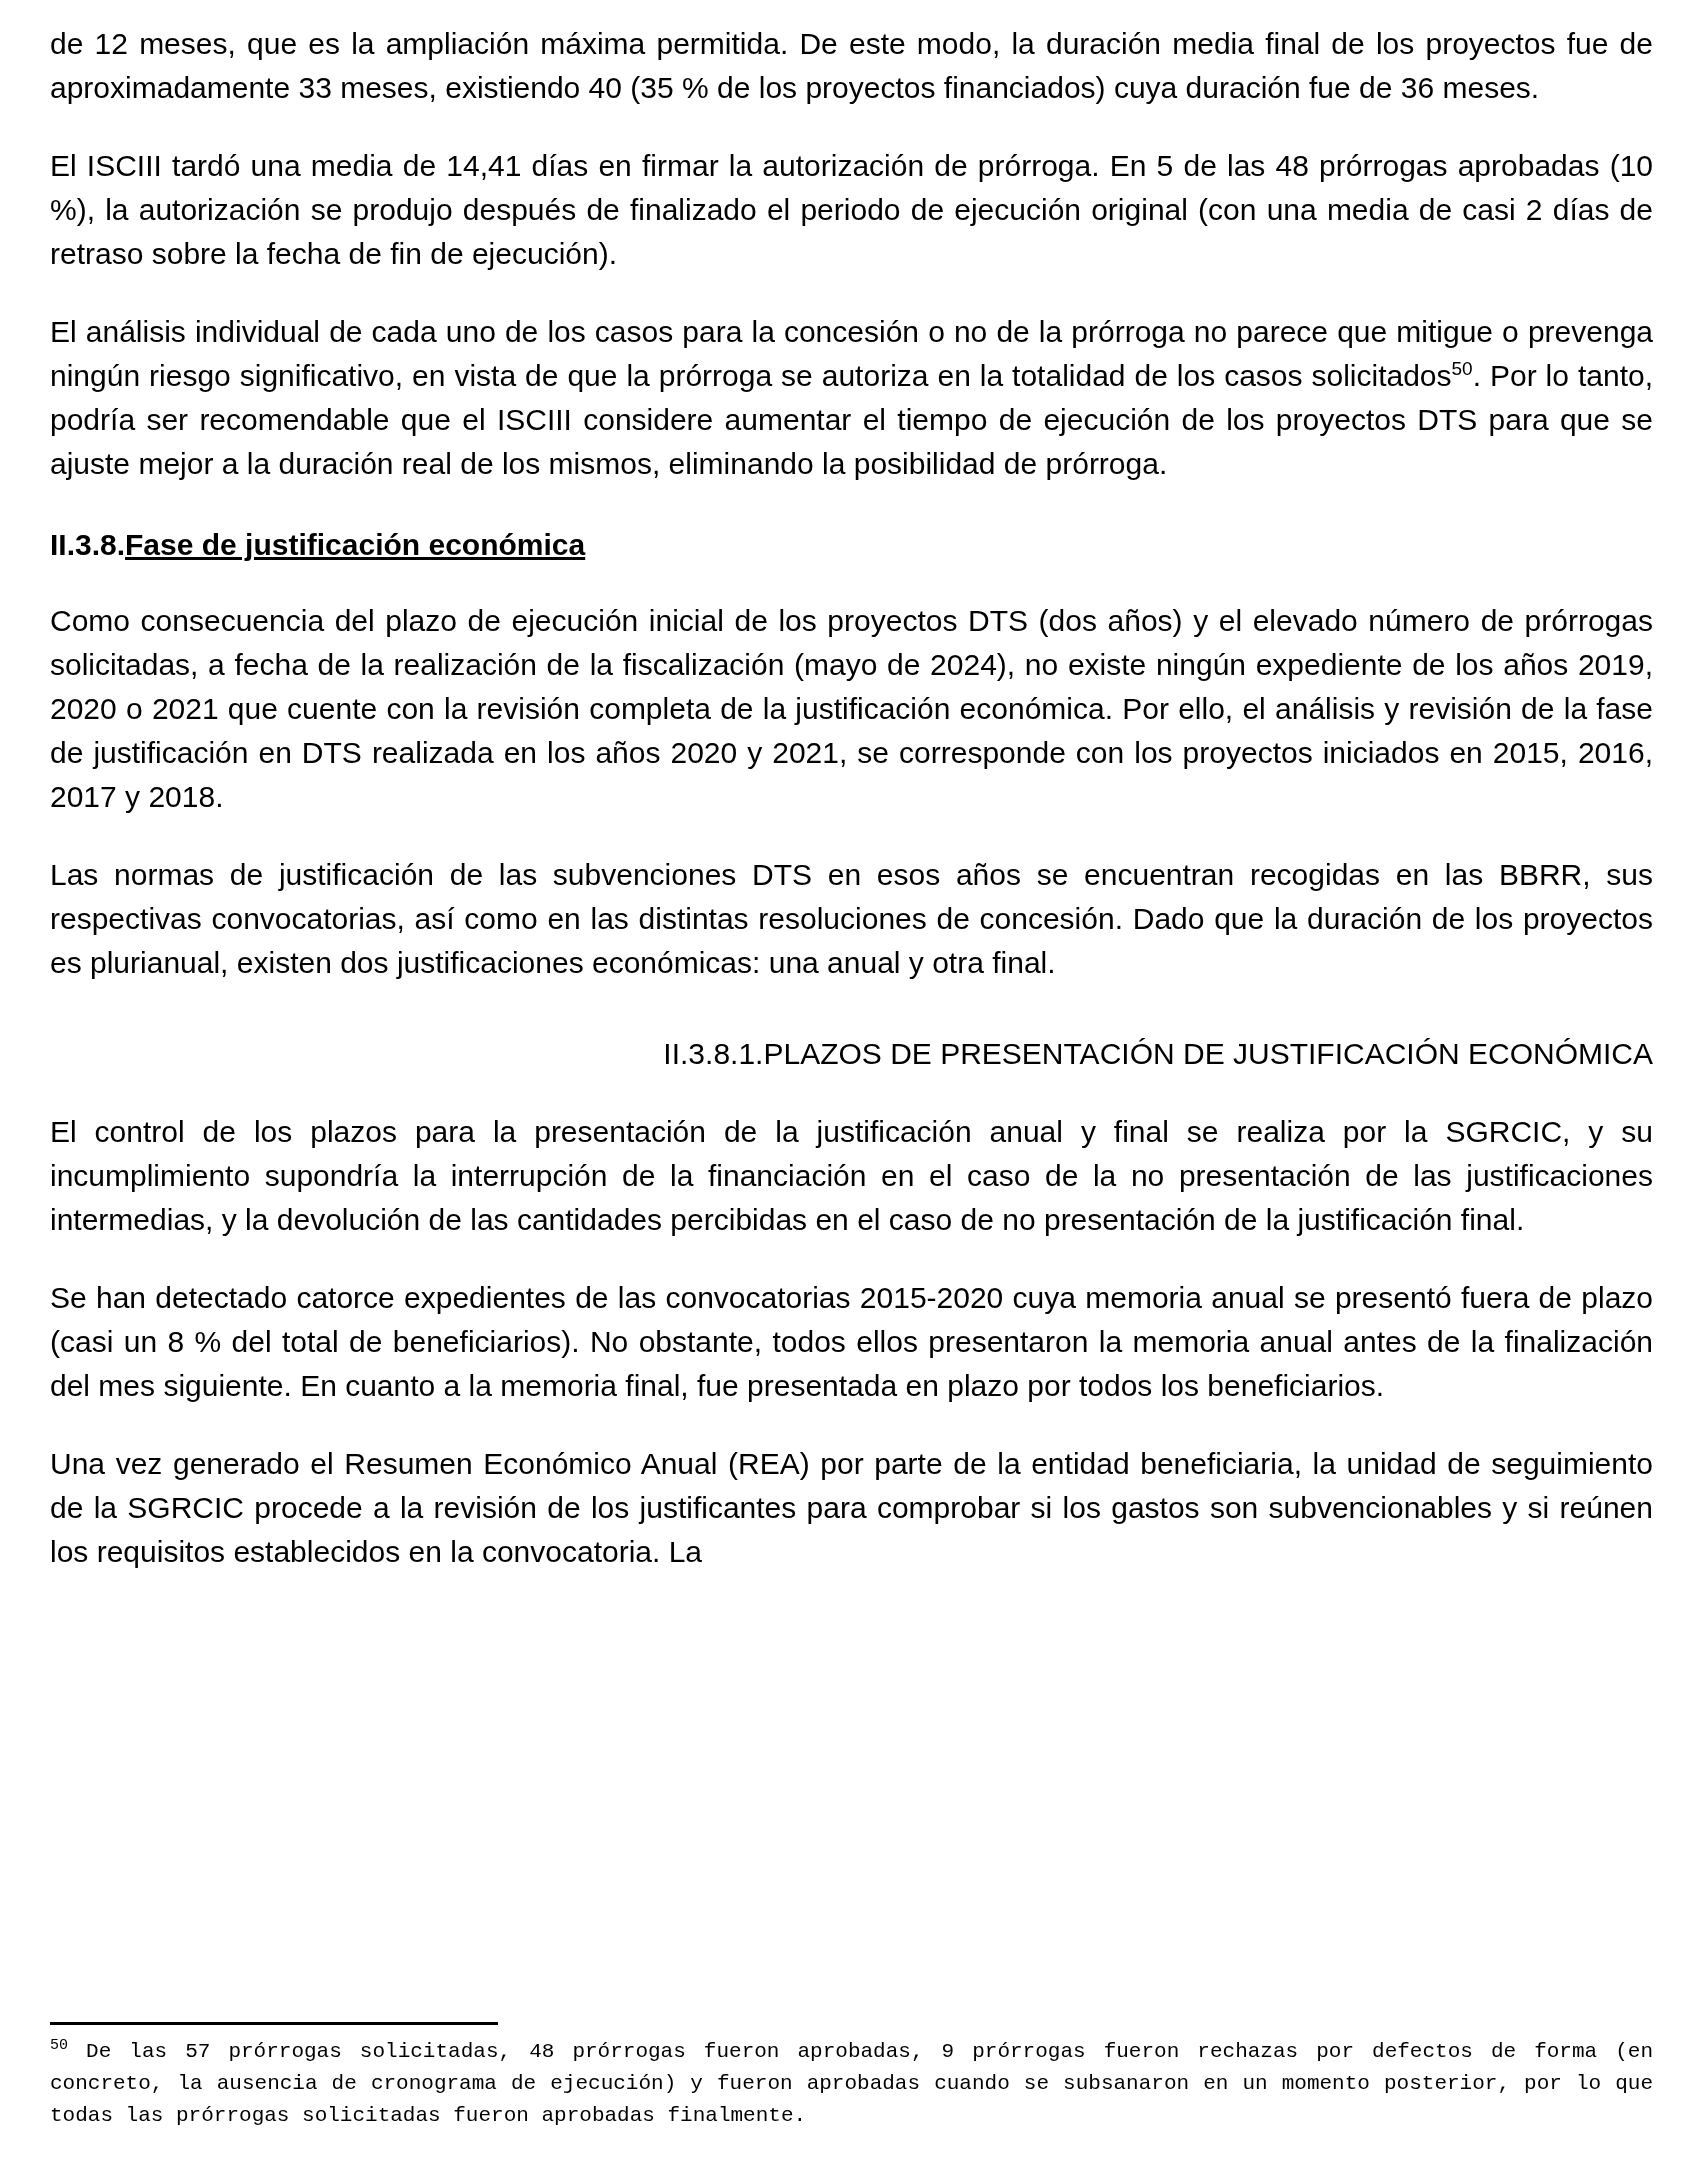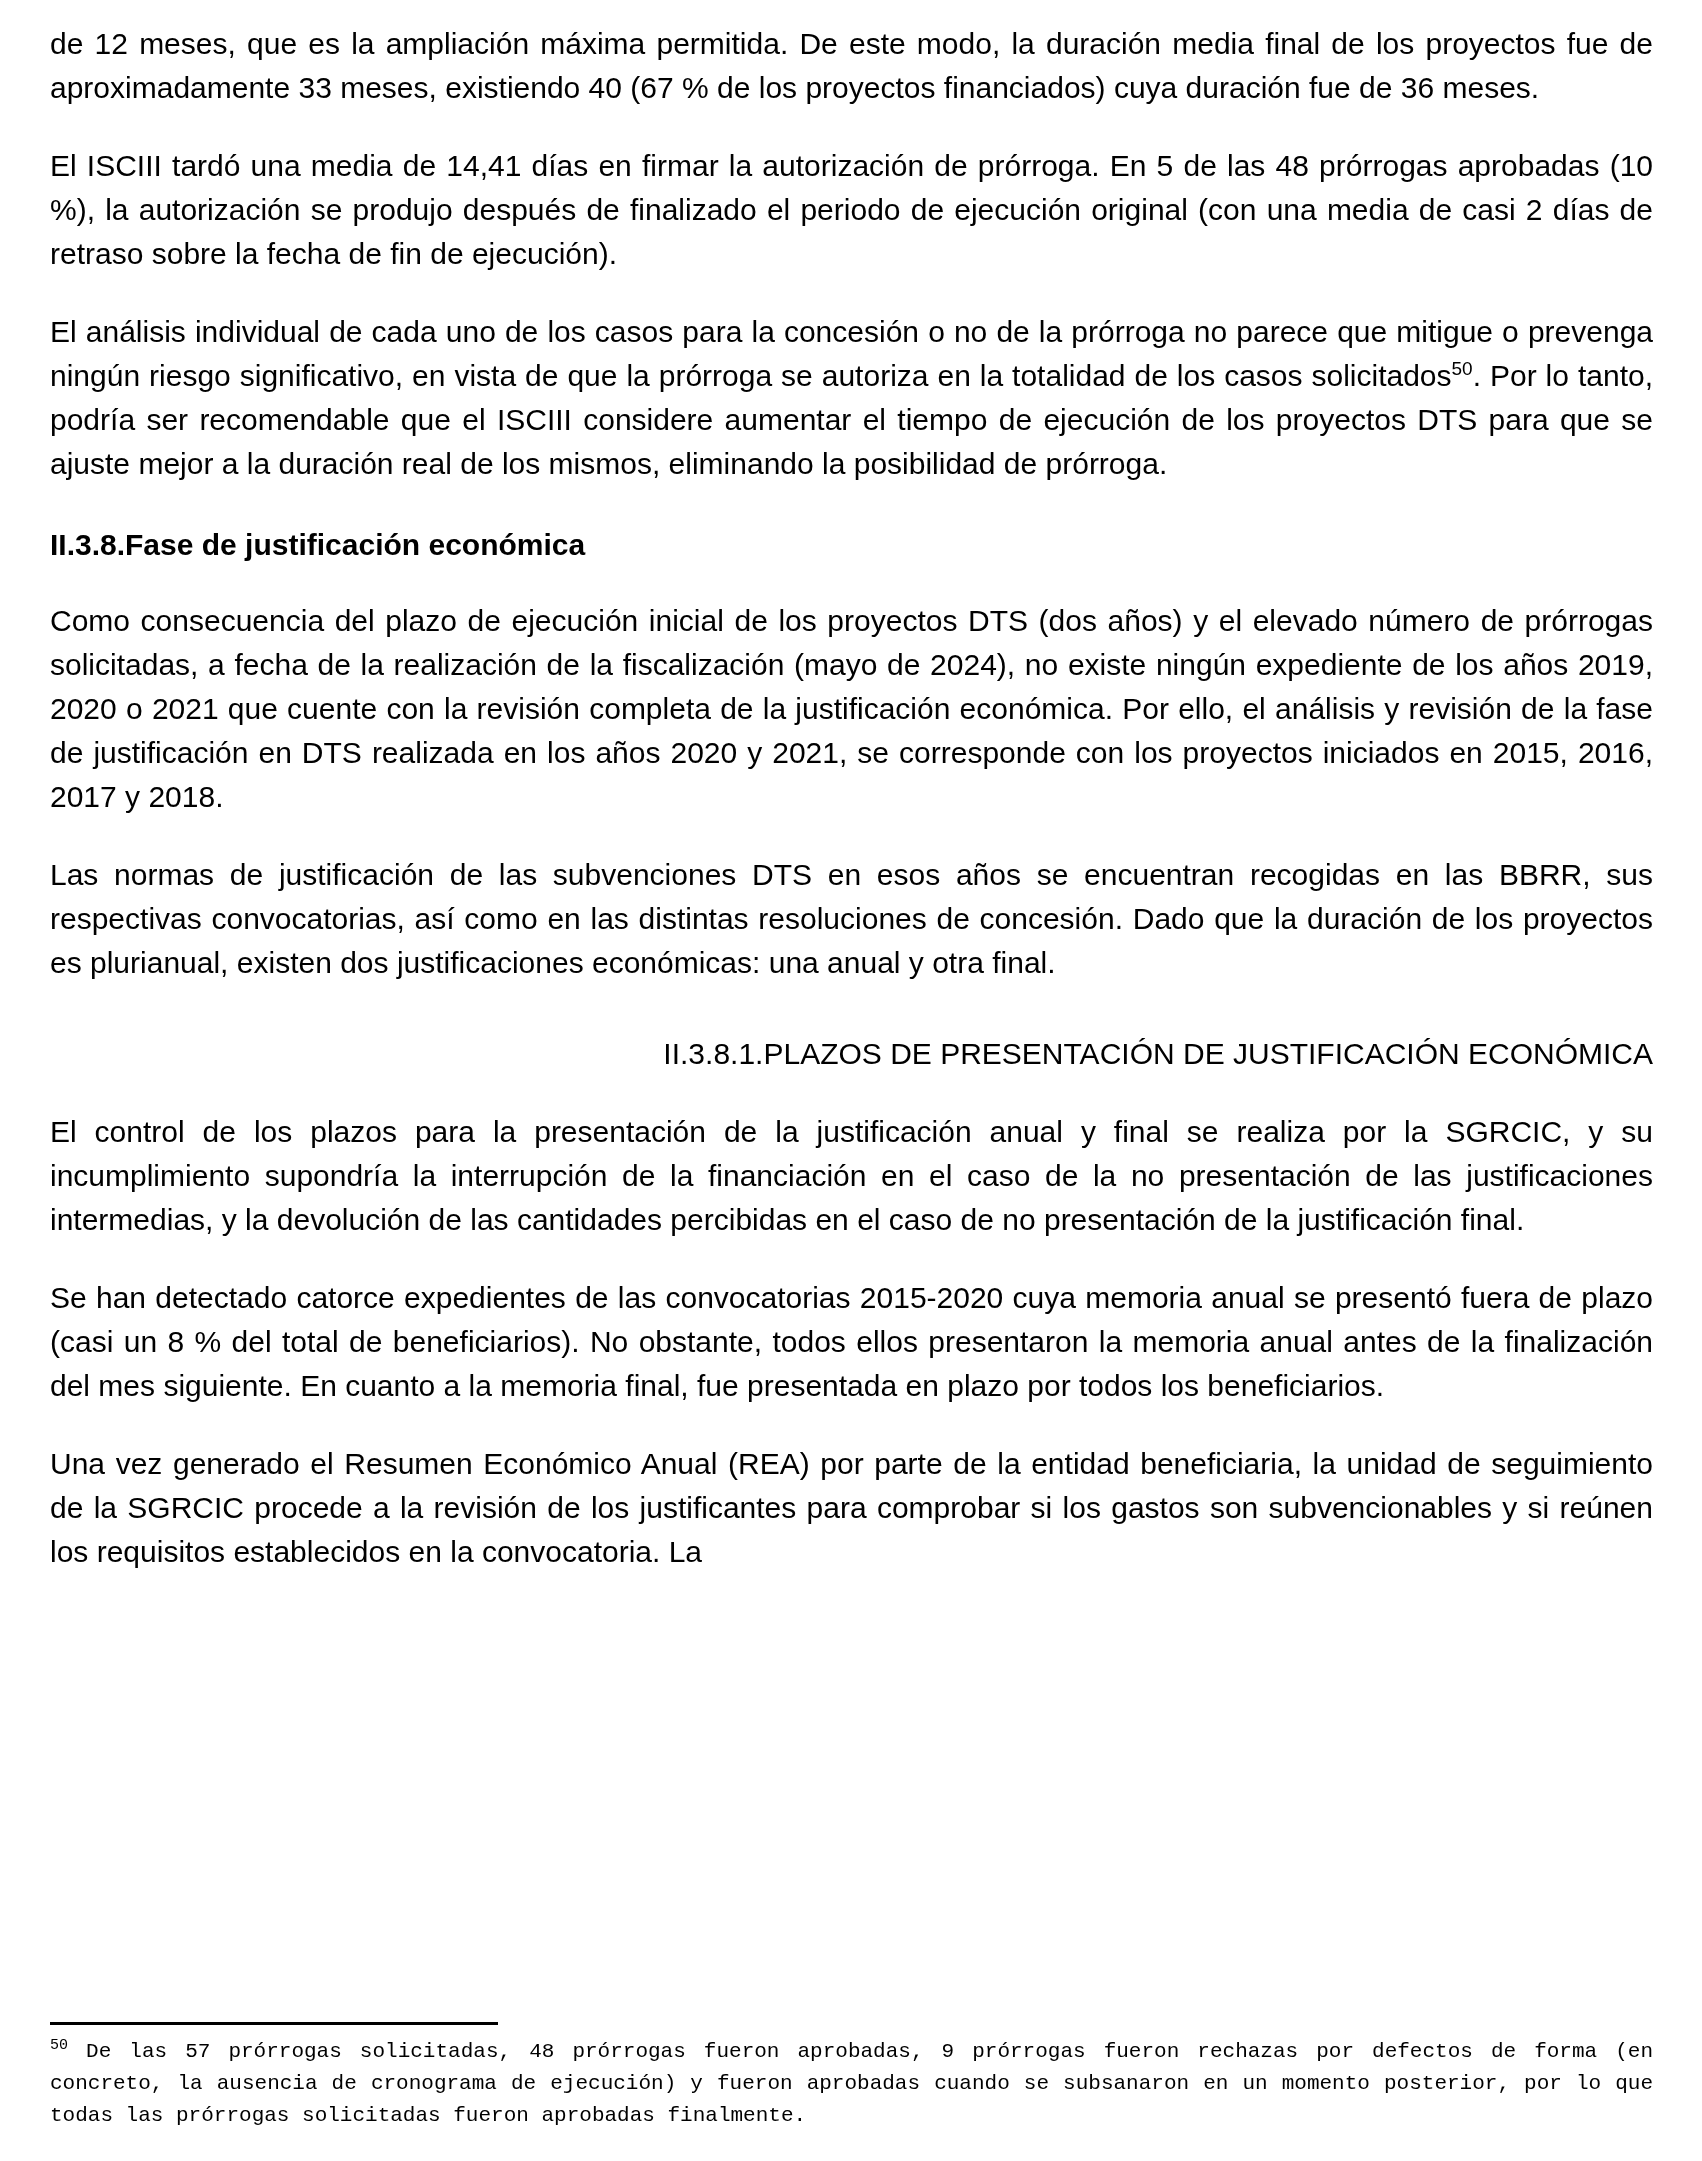--- a/index.html
+++ b/index.html
@@ -32,20 +32,21 @@
     hyphens: none;
     letter-spacing: 0px;
     word-spacing: 0px;
   }
   h2.section-heading {
     font-size: 30px;
     line-height: 38px;
     font-weight: bold;
     margin: 40px 0 35px 0;
     text-align: left;
+    text-decoration: underline;
   }
   h2.section-heading .num {
     display: inline-block;
     min-width: 69px;
   }
   h3.subsection-heading {
     font-size: 30px;
     line-height: 38px;
     font-weight: normal;
     margin: 50px 0 37px 0;
@@ -89,21 +90,21 @@
   .last-par {
     margin-bottom: 0;
   }
 </style>
 </head>
 <body>
 
 <div class="page">
   <div class="content">
 
-    <p class="body-text">de 12 meses, que es la ampliación máxima permitida. De este modo, la duración media final de los proyectos fue de aproximadamente 33 meses, existiendo 40 (67 % de los proyectos financiados) cuya duración fue de 36 meses.</p>
+    <p class="body-text">de 12 meses, que es la ampliación máxima permitida. De este modo, la duración media final de los proyectos fue de aproximadamente 33 meses, existiendo 40 (35 % de los proyectos financiados) cuya duración fue de 36 meses.</p>
 
     <p class="body-text">El ISCIII tardó una media de 14,41 días en firmar la autorización de prórroga. En 5 de las 48 prórrogas aprobadas (10 %), la autorización se produjo después de finalizado el periodo de ejecución original (con una media de casi 2 días de retraso sobre la fecha de fin de ejecución).</p>
 
     <p class="body-text"><span>El análisis individual de cada uno de los casos para la concesión o no de la prórroga no parece que mitigue o prevenga ningún riesgo significativo, en vista de que la prórroga se autoriza en la totalidad de los casos solicitados</span><sup class="fn-ref">50</sup><span>. Por lo tanto, podría ser recomendable que el ISCIII considere aumentar el tiempo de ejecución de los proyectos DTS para que se ajuste mejor a la duración real de los mismos, eliminando la posibilidad de prórroga.</span></p>
 
     <h2 class="section-heading"><span class="num">II.3.8.</span><span>Fase de justificación económica</span></h2>
 
     <p class="body-text">Como consecuencia del plazo de ejecución inicial de los proyectos DTS (dos años) y el elevado número de prórrogas solicitadas, a fecha de la realización de la fiscalización (mayo de 2024), no existe ningún expediente de los años 2019, 2020 o 2021 que cuente con la revisión completa de la justificación económica. Por ello, el análisis y revisión de la fase de justificación en DTS realizada en los años 2020 y 2021, se corresponde con los proyectos iniciados en 2015, 2016, 2017 y 2018.</p>
 
     <p class="body-text">Las normas de justificación de las subvenciones DTS en esos años se encuentran recogidas en las BBRR, sus respectivas convocatorias, así como en las distintas resoluciones de concesión. Dado que la duración de los proyectos es plurianual, existen dos justificaciones económicas: una anual y otra final.</p>

